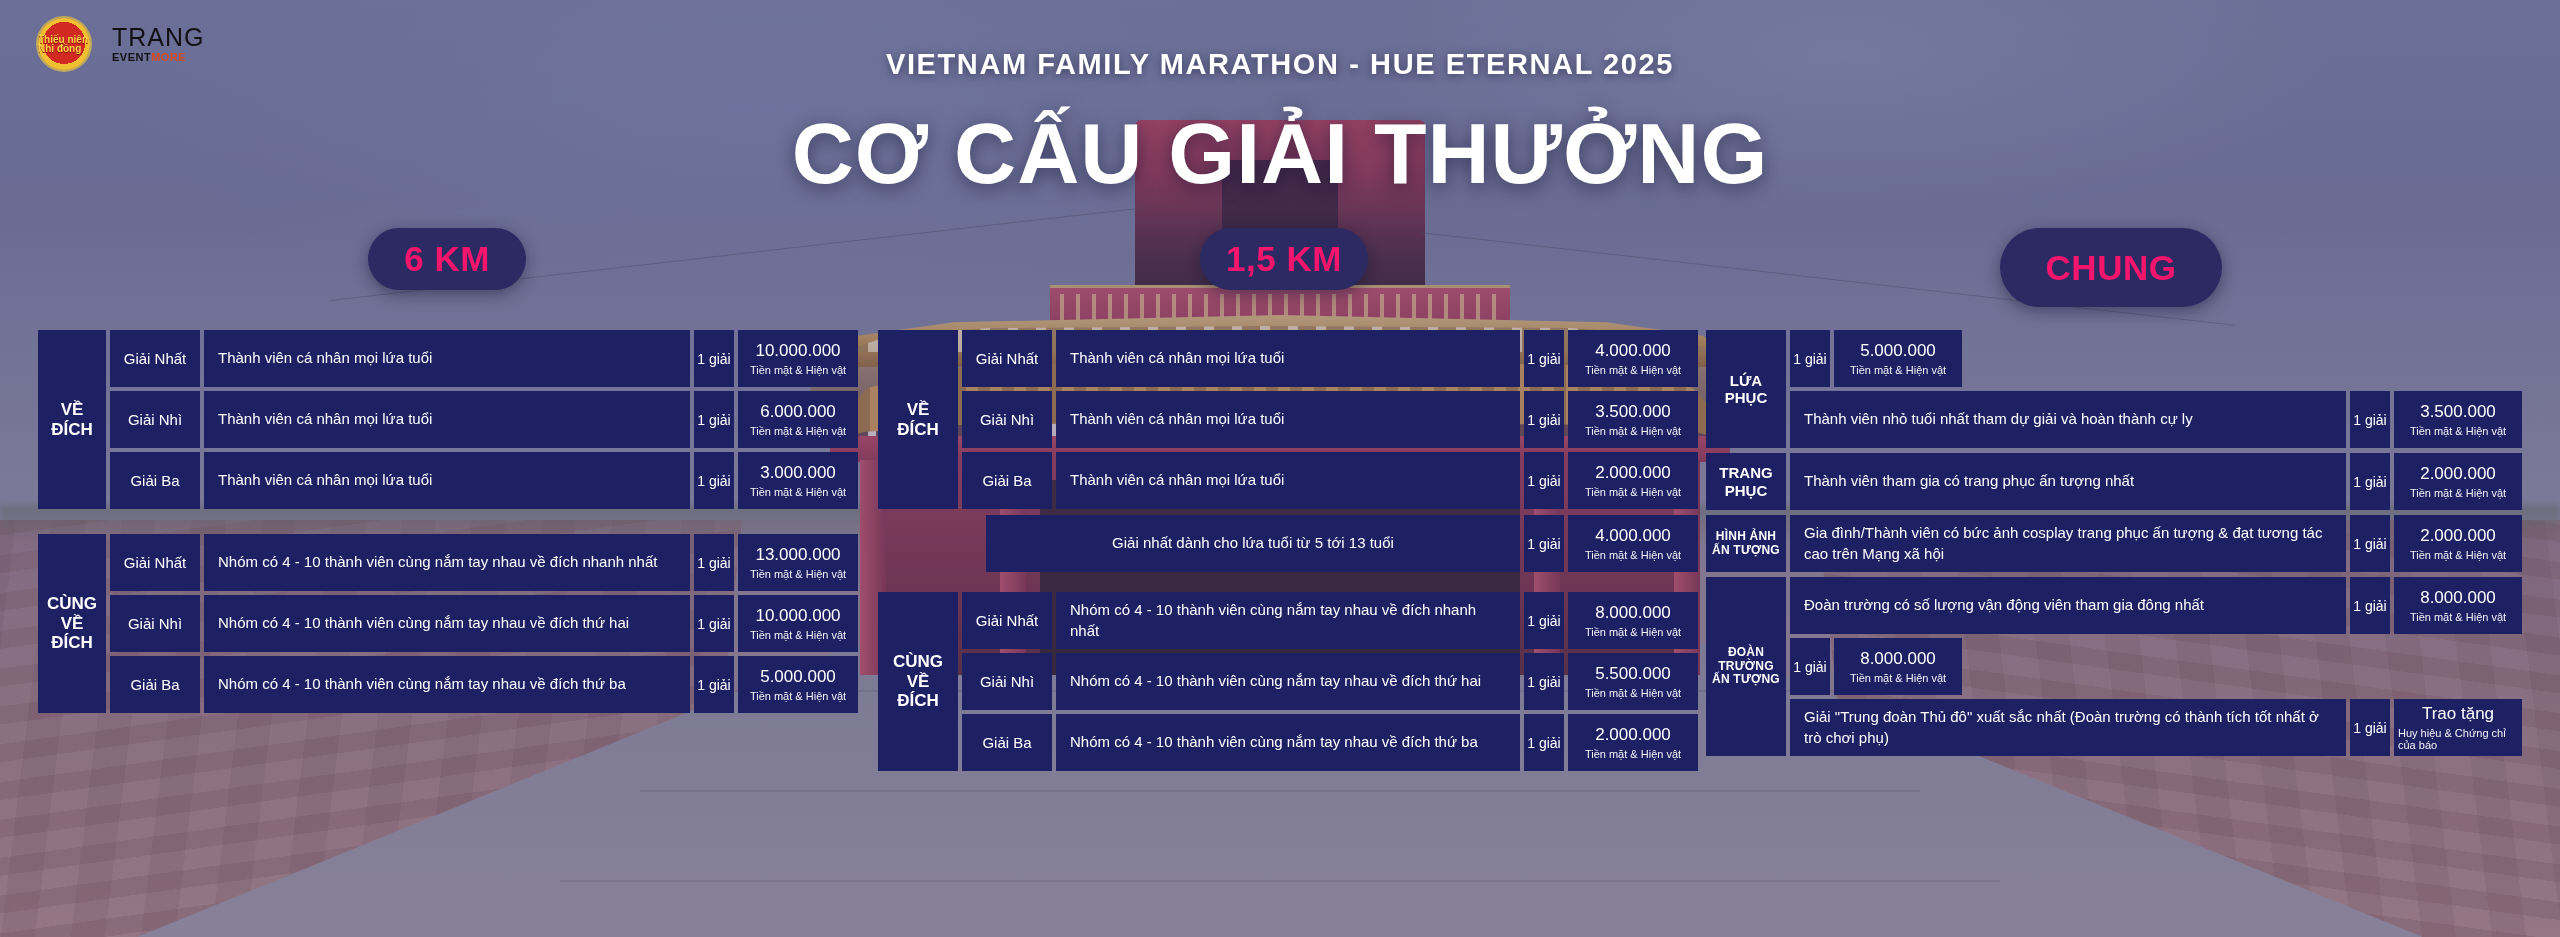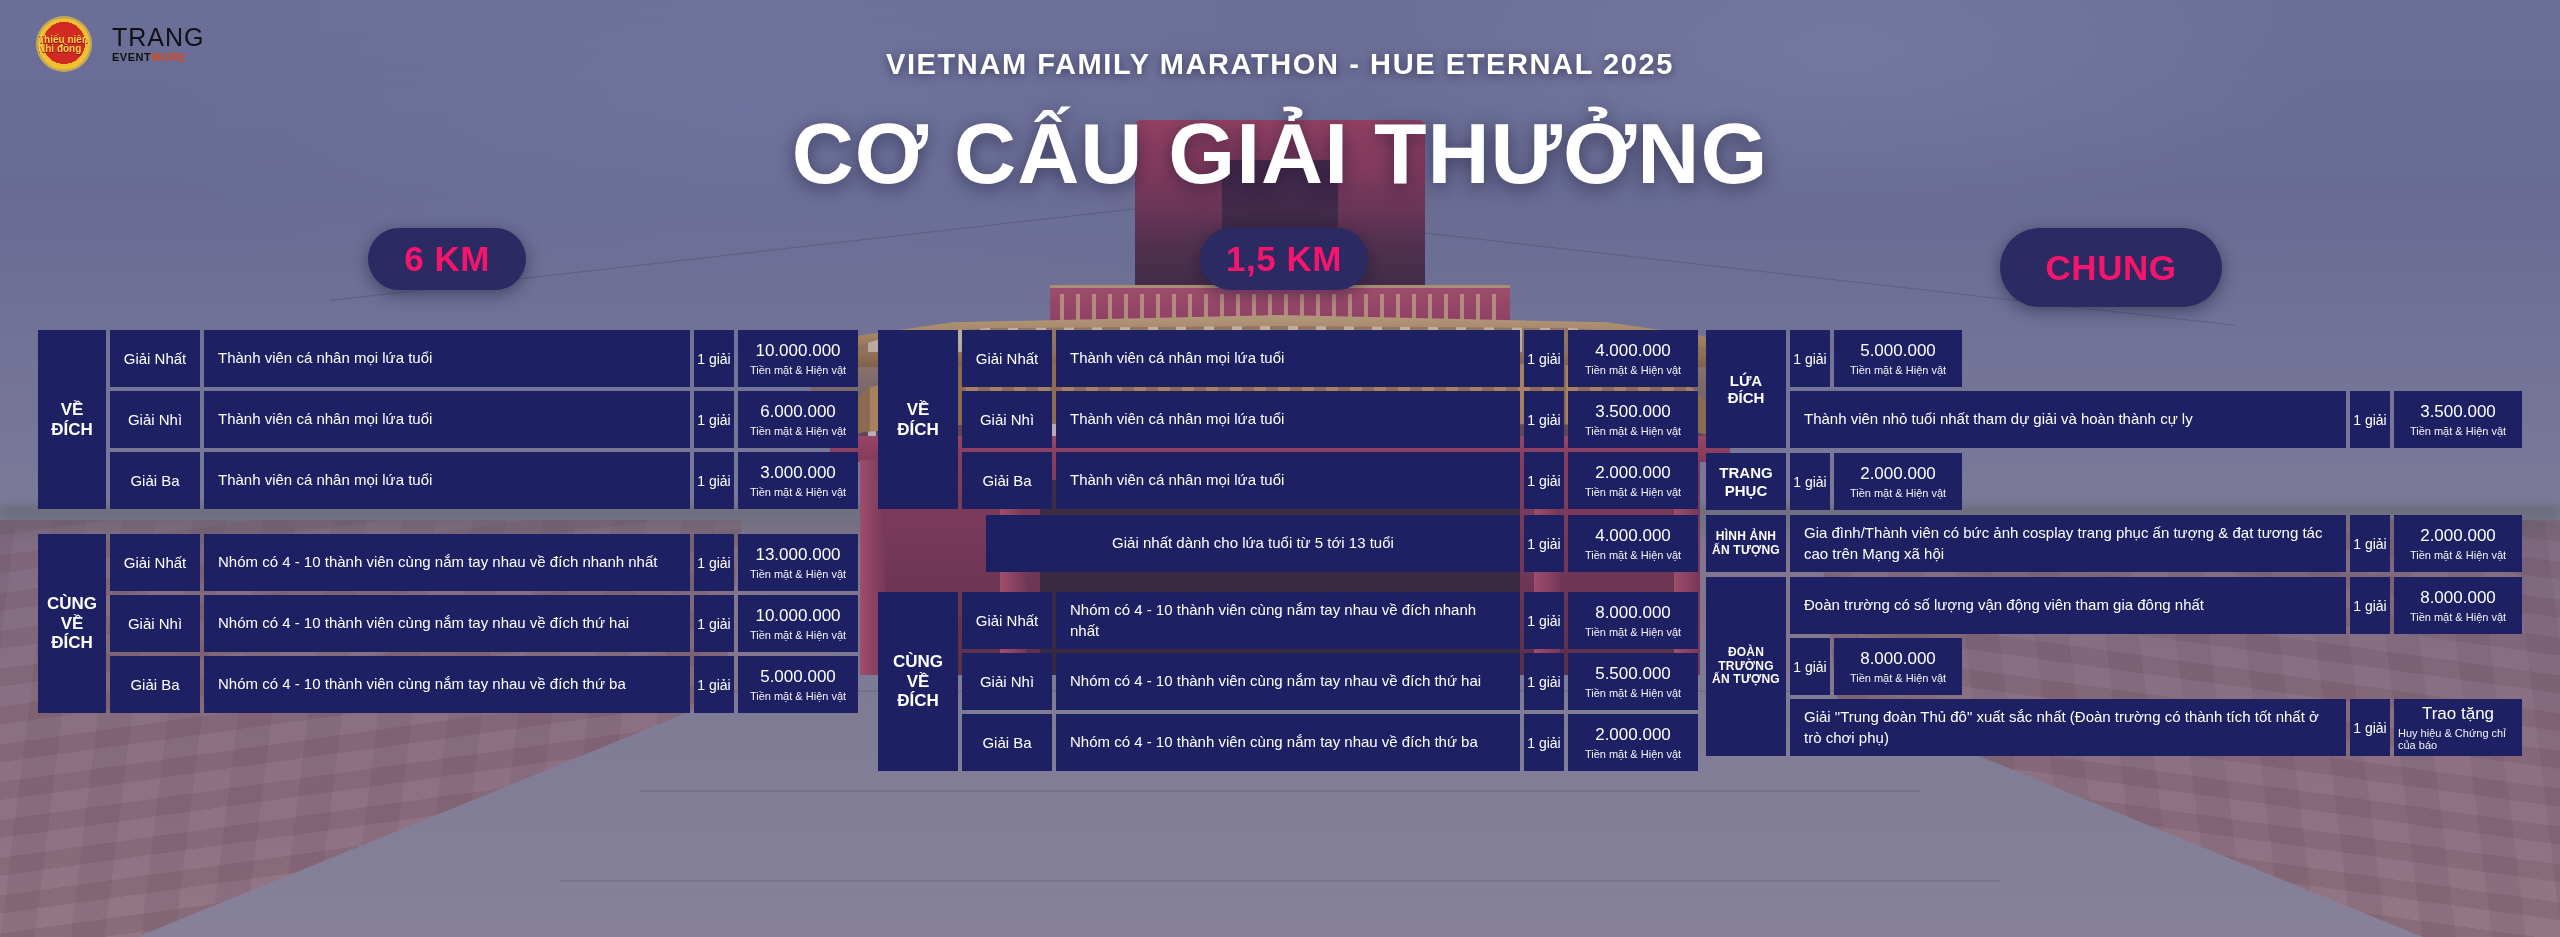--- a/index.html
+++ b/index.html
@@ -429,21 +429,21 @@
           <div class="note">Tiền mặt &amp; Hiện vật</div>
         </div>
       </div>
     </div>
   </div>
 </div>
 
 <div class="tbl" id="tbl-chung">
 
   <div class="grp">
-    <div class="grp-label">LỨA ĐÍCH</div>
+    <div class="grp-label">LỨA PHỤC</div>
     <div class="grp-rows">
       <div class="row">
         <div class="c-qty">1 giải</div>
         <div class="c-prize">
           <div class="amt">5.000.000</div>
           <div class="note">Tiền mặt &amp; Hiện vật</div>
         </div>
       </div>
       <div class="row">
         <div class="c-desc">Thành viên nhỏ tuổi nhất tham dự giải và hoàn thành cự ly</div>
@@ -453,20 +453,21 @@
           <div class="note">Tiền mặt &amp; Hiện vật</div>
         </div>
       </div>
     </div>
   </div>
 
   <div class="grp">
     <div class="grp-label">TRANG PHỤC</div>
     <div class="grp-rows">
       <div class="row">
+        <div class="c-desc">Thành viên tham gia có trang phục ấn tượng nhất</div>
         <div class="c-qty">1 giải</div>
         <div class="c-prize">
           <div class="amt">2.000.000</div>
           <div class="note">Tiền mặt &amp; Hiện vật</div>
         </div>
       </div>
     </div>
   </div>
 
   <div class="grp">

